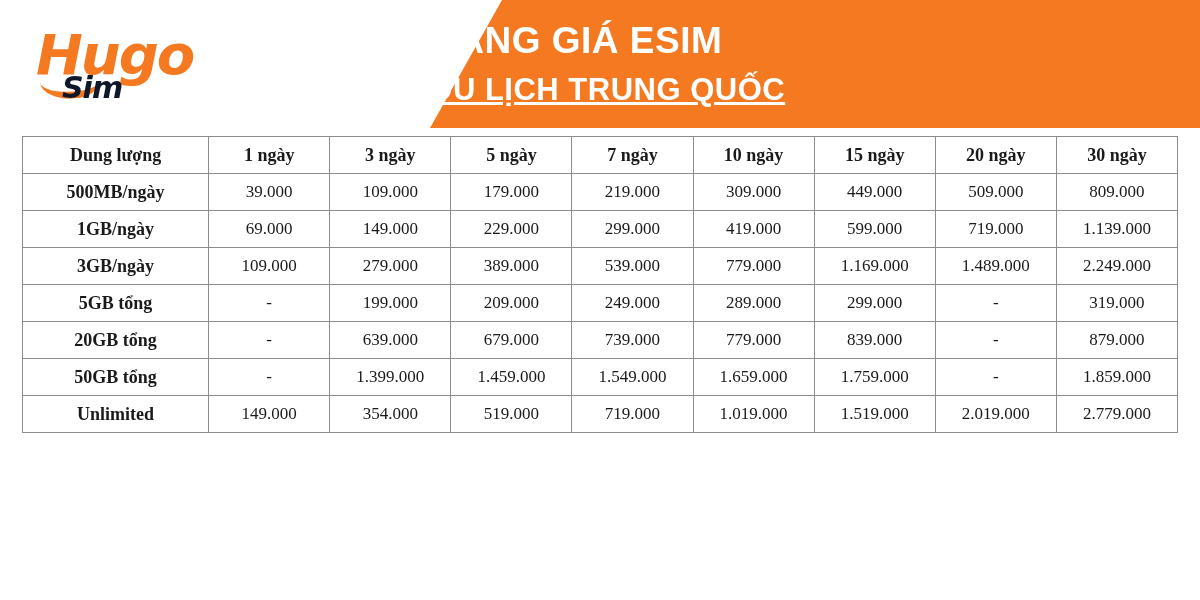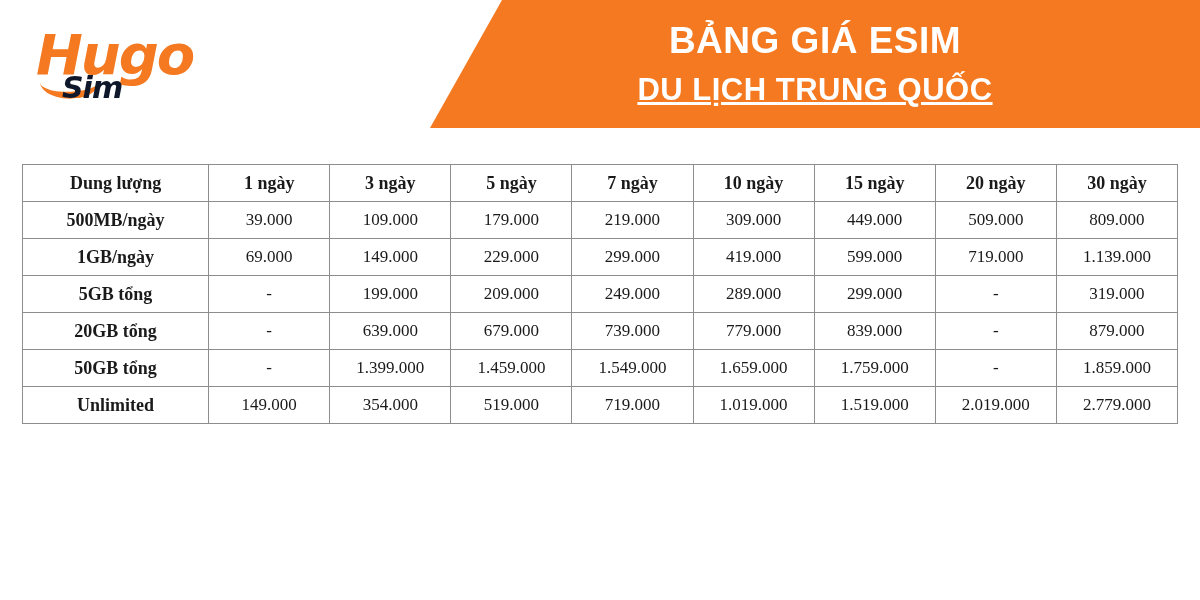--- a/index.html
+++ b/index.html
@@ -31,21 +31,20 @@
     clip-path: polygon(72px 0, 770px 0, 770px 128px, 0 128px);
   }
   .header-text {
     position: absolute;
     top: 0;
     left: 430px;
     width: 770px;
     height: 128px;
     display: flex;
     flex-direction: column;
-    align-items: center;
     justify-content: center;
     color: #ffffff;
     font-family: "Liberation Sans", sans-serif;
     font-weight: bold;
     line-height: 1.12;
   }
   .header-title {
     font-size: 37px;
     letter-spacing: 0.5px;
   }
@@ -94,21 +93,21 @@
     width: 58px;
     height: 26px;
     border-bottom: 7px solid #f47920;
     border-radius: 0 0 40% 60%;
     transform: rotate(-6deg);
   }
 
   
   .table-wrap {
     position: absolute;
-    top: 164px;
+    top: 136px;
     left: 22px;
     width: 1156px;
   }
   table.pricing {
     border-collapse: collapse;
     width: 1156px;
     table-layout: fixed;
   }
   table.pricing td, table.pricing th {
     border: 1px solid #8d8d8d;
@@ -190,20 +189,31 @@
           <td>69.000</td>
           <td>149.000</td>
           <td>229.000</td>
           <td>299.000</td>
           <td>419.000</td>
           <td>599.000</td>
           <td>719.000</td>
           <td>1.139.000</td>
         </tr>
         <tr>
+          <td class="rowhead">3GB/ngày</td>
+          <td>109.000</td>
+          <td>279.000</td>
+          <td>389.000</td>
+          <td>539.000</td>
+          <td>779.000</td>
+          <td>1.169.000</td>
+          <td>1.489.000</td>
+          <td>2.249.000</td>
+        </tr>
+        <tr>
           <td class="rowhead">5GB tổng</td>
           <td>-</td>
           <td>199.000</td>
           <td>209.000</td>
           <td>249.000</td>
           <td>289.000</td>
           <td>299.000</td>
           <td>-</td>
           <td>319.000</td>
         </tr>

